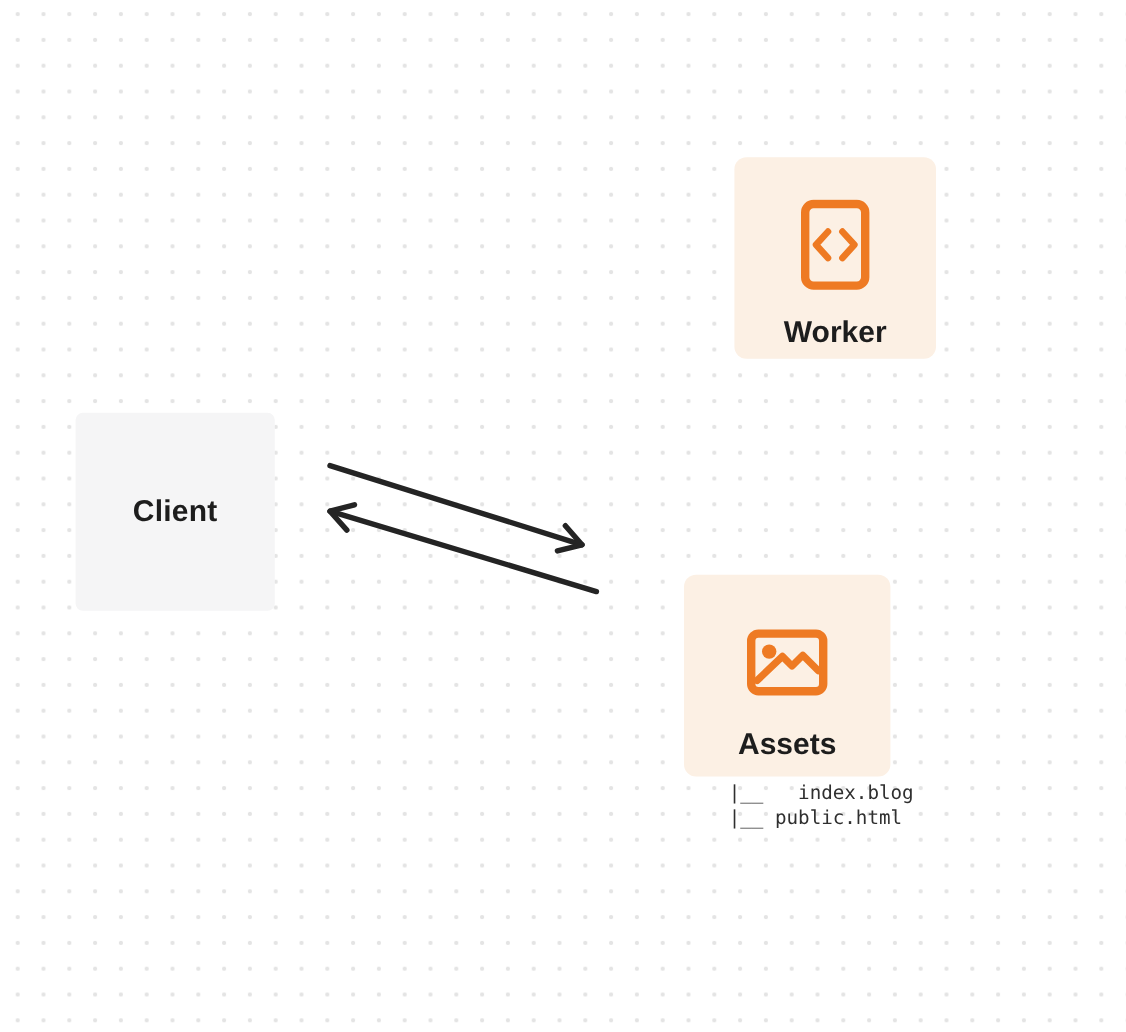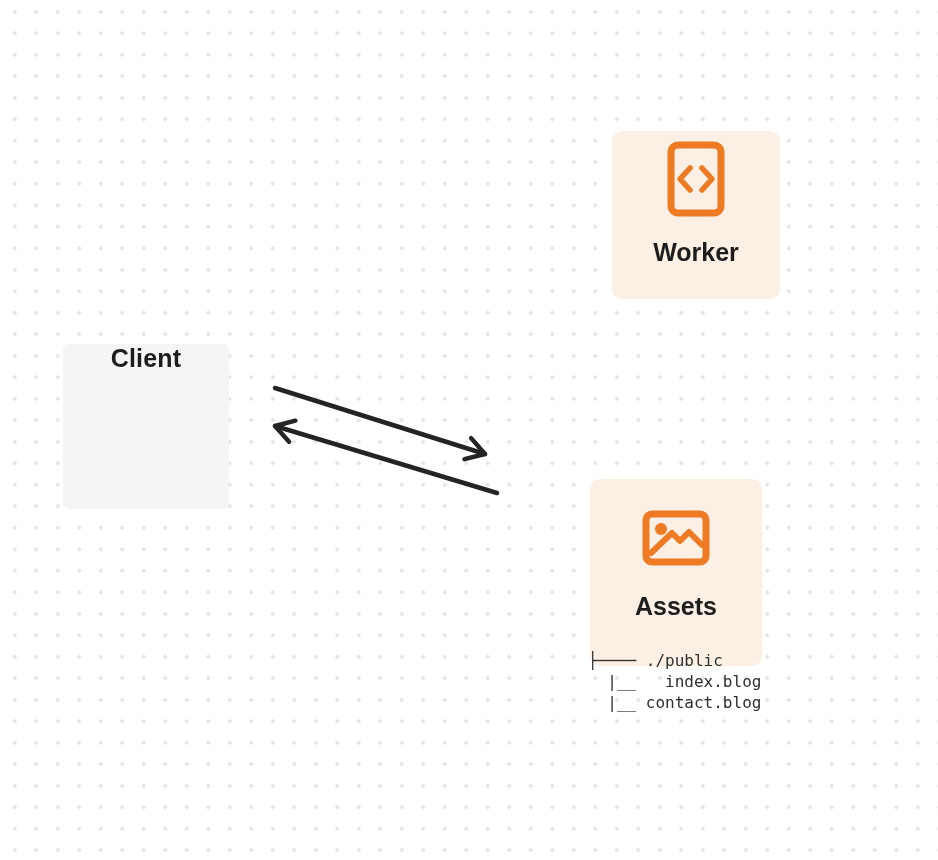--- a/index.html
+++ b/index.html
@@ -16,21 +16,21 @@
     background-position: 4px 1px;
   }
 
   
   .client-box {
     position: absolute;
     left: 63px; top: 344px;
     width: 166px; height: 165px;
     background: #f5f5f6;
     border-radius: 6px;
-    display: flex; justify-content: center;
+    display: flex; align-items: center; justify-content: center;
   }
   .client-label {
     font-size: 25px; font-weight: 700; color: #1d1d1d; letter-spacing: 0.2px;
   }
 
   
   .request-label {
     position: absolute;
     left: 283px; top: 339px;
     font-size: 19px; font-weight: 700; color: #141414;
@@ -62,22 +62,22 @@
     white-space: nowrap;
   }
 
   
   .node {
     position: absolute;
     background: #fcf0e4;
     border-radius: 10px;
     display: flex; flex-direction: column; align-items: center;
   }
-  .node-worker { left: 612px; top: 131px; width: 168px; height: 168px; padding-top: 10px; }
-  .node-assets { left: 590px; top: 479px; width: 172px; height: 187px; padding-top: 31px; }
+  .node-worker { left: 612px; top: 131px; width: 168px; height: 168px; padding-top: 35px; }
+  .node-assets { left: 570px; top: 479px; width: 172px; height: 168px; padding-top: 45px; }
   .node-worker .node-icon { margin-bottom: 21px; }
   .node-assets .node-icon { margin-bottom: 26px; }
   .node-label { font-size: 25px; font-weight: 700; color: #1d1d1d; }
 
   
   .file-tree {
     position: absolute;
     left: 588px; top: 650px;
     font-family: "DejaVu Sans Mono", monospace;
     font-size: 16px;
@@ -119,18 +119,17 @@
   <div class="node node-assets">
     <svg class="node-icon" width="68" height="56" viewBox="0 0 68 56">
       <rect x="4" y="4" width="60" height="48" rx="6" fill="none" stroke="#ee7a23" stroke-width="7"></rect>
       <circle cx="19" cy="19" r="6" fill="#ee7a23"></circle>
       <polyline points="9,43 30,23 38,31 47,22 60,35" fill="none" stroke="#ee7a23" stroke-width="6" stroke-linecap="round" stroke-linejoin="round"></polyline>
     </svg>
     <span class="node-label">Assets</span>
   </div>
 
   <div class="file-tree">
-    <div>├──── ./public</div>
     <div>  |__   index.blog</div>
-    <div>  |__ contact.blog</div>
+    <div>  |__ public.html</div>
   </div>
 
 </div>
 
 </body></html>

